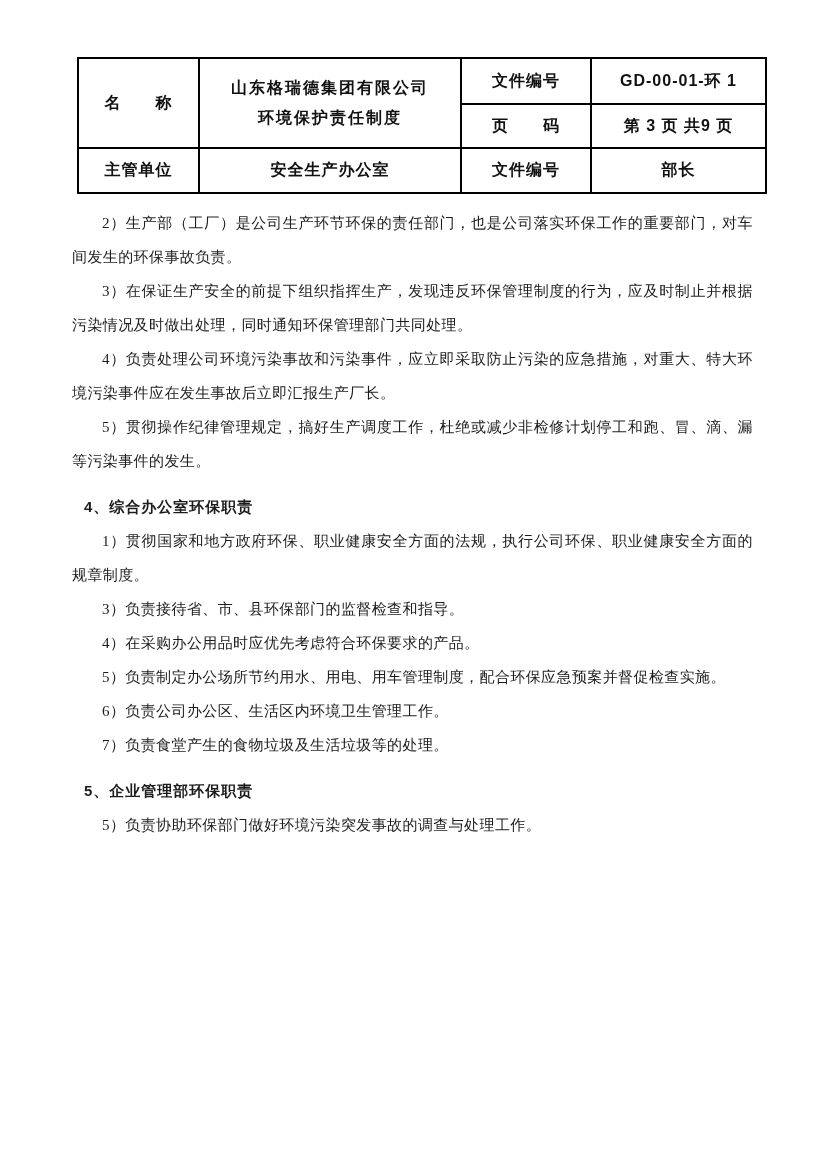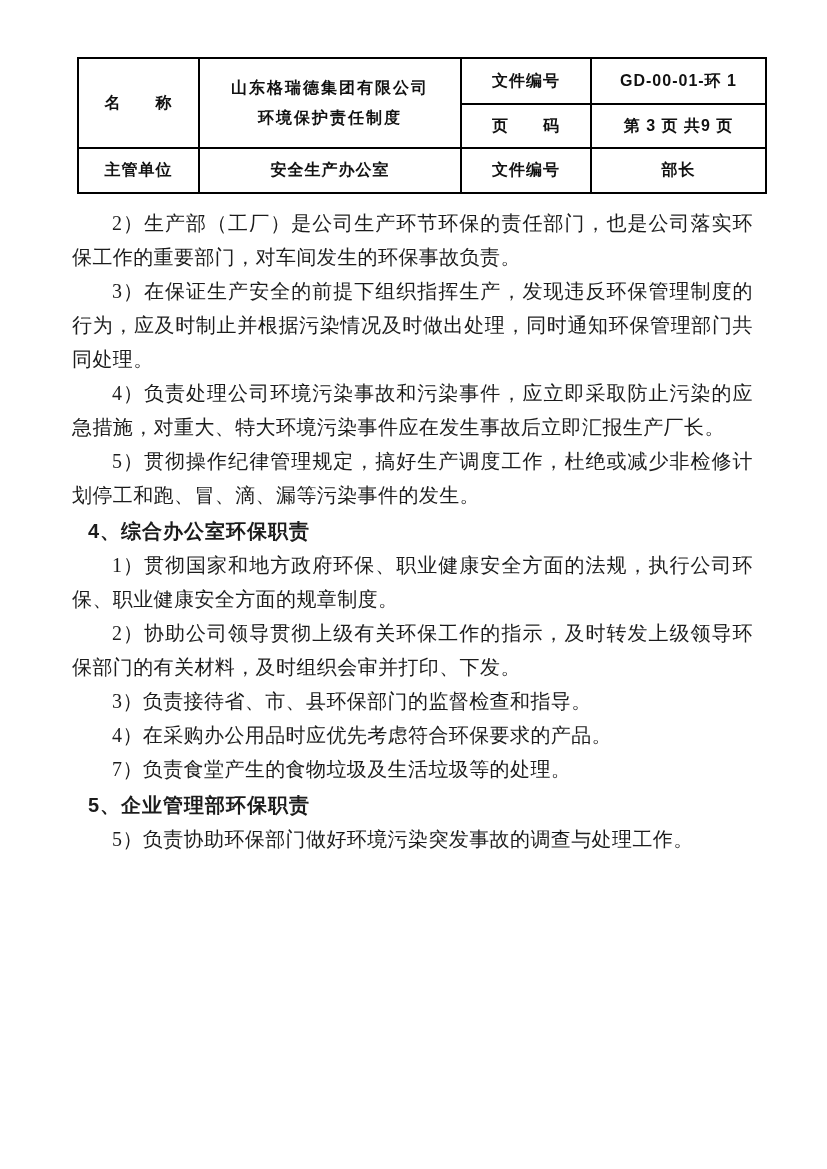--- a/index.html
+++ b/index.html
@@ -48,33 +48,33 @@
   .doc-code   { letter-spacing: 0.5px; }
 
   
   .content {
     position: absolute;
     left: 72px;
     top: 206px;
     width: 681px;
   }
   .content p {
-    font-size: 20px;
+    font-size: 15px;
     line-height: 34px;
     letter-spacing: 0.4px;
     text-align: justify;
     text-indent: 2em;
   }
   .content p.heading {
     font-family: "Liberation Sans", "DejaVu Sans", sans-serif;
     font-weight: bold;
     text-indent: 0.8em;
     text-align: left;
     letter-spacing: 1px;
-    margin-top: 2px;
+    margin-top: 12px;
   }
 </style>
 </head>
 <body>
 
 <div class="page">
 
   <table class="header-table">
     <tbody>
         <tr class="row-top">
@@ -99,21 +99,22 @@
   </tbody>
     </table>
 
   <div class="content">
     <p>2）生产部（工厂）是公司生产环节环保的责任部门，也是公司落实环保工作的重要部门，对车间发生的环保事故负责。</p>
     <p>3）在保证生产安全的前提下组织指挥生产，发现违反环保管理制度的行为，应及时制止并根据污染情况及时做出处理，同时通知环保管理部门共同处理。</p>
     <p>4）负责处理公司环境污染事故和污染事件，应立即采取防止污染的应急措施，对重大、特大环境污染事件应在发生事故后立即汇报生产厂长。</p>
     <p>5）贯彻操作纪律管理规定，搞好生产调度工作，杜绝或减少非检修计划停工和跑、冒、滴、漏等污染事件的发生。</p>
     <p class="heading">4、综合办公室环保职责</p>
     <p>1）贯彻国家和地方政府环保、职业健康安全方面的法规，执行公司环保、职业健康安全方面的规章制度。</p>
-    <p>2）协助公司领导贯彻上级有关环保工作的指示，及时转发上级领导环保部门的有关材料，及时组织会审并打印、下发。</p>
     <p>3）负责接待省、市、县环保部门的监督检查和指导。</p>
     <p>4）在采购办公用品时应优先考虑符合环保要求的产品。</p>
+    <p>5）负责制定办公场所节约用水、用电、用车管理制度，配合环保应急预案并督促检查实施。</p>
+    <p>6）负责公司办公区、生活区内环境卫生管理工作。</p>
     <p>7）负责食堂产生的食物垃圾及生活垃圾等的处理。</p>
     <p class="heading">5、企业管理部环保职责</p>
     <p>5）负责协助环保部门做好环境污染突发事故的调查与处理工作。</p>
   </div>
 
 </div>
 
 </body></html>

